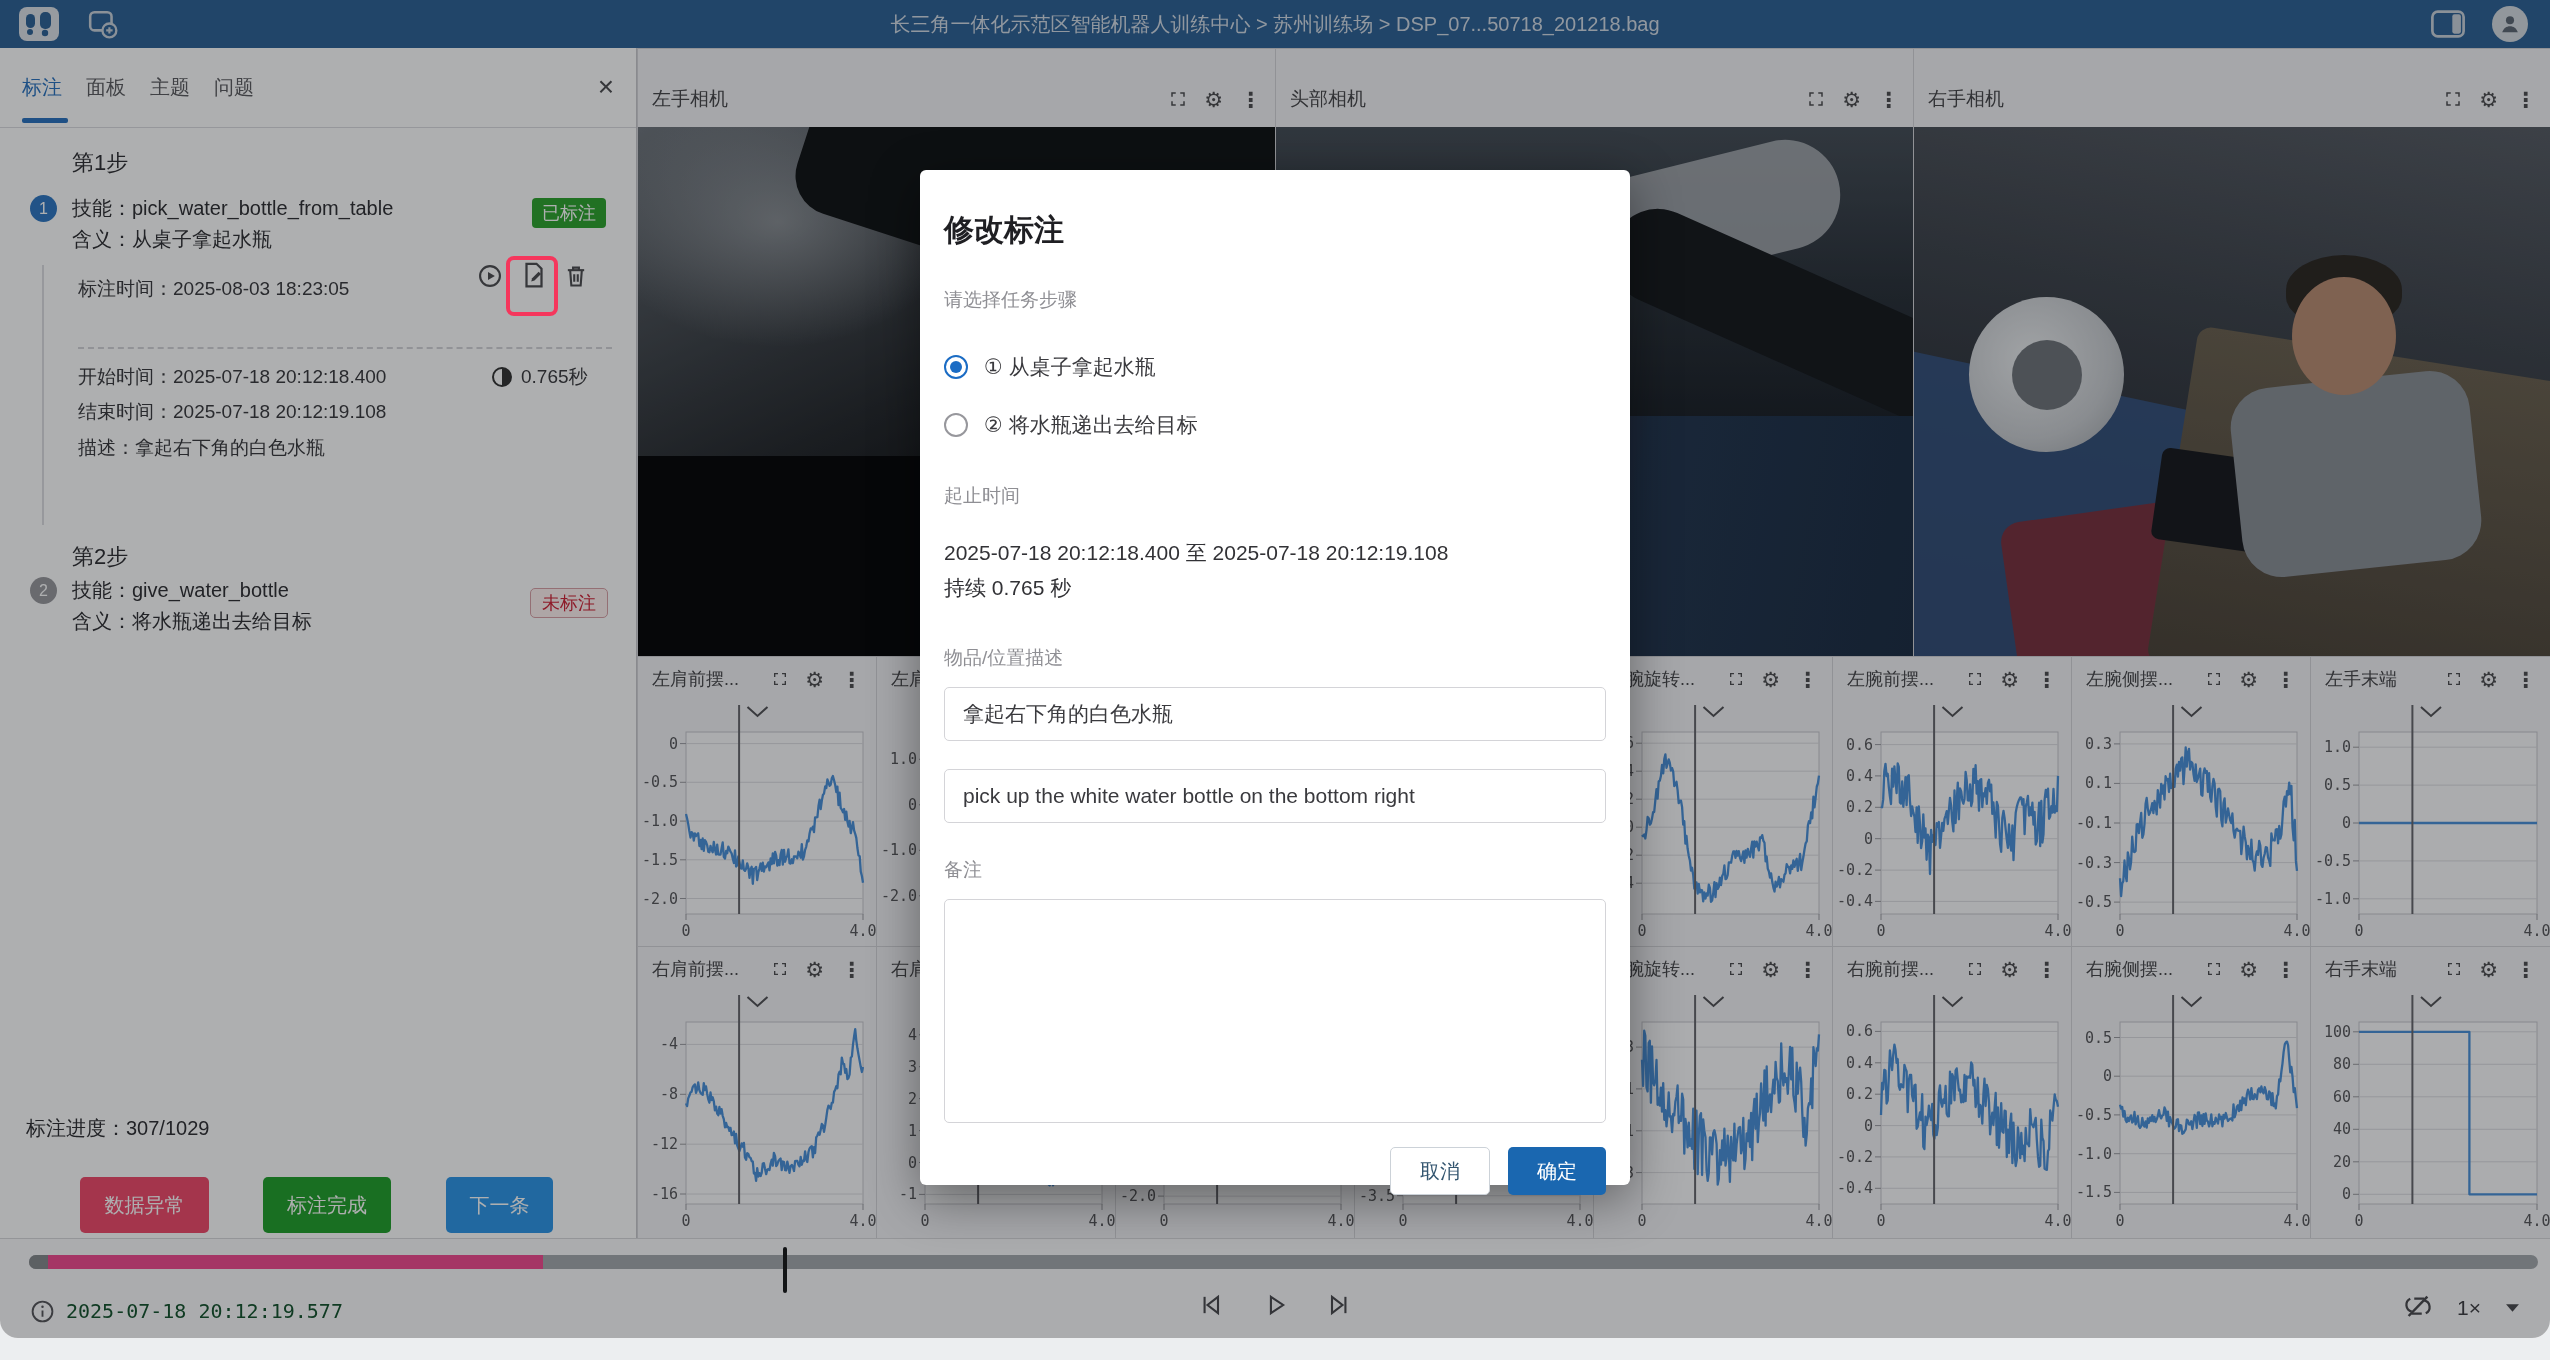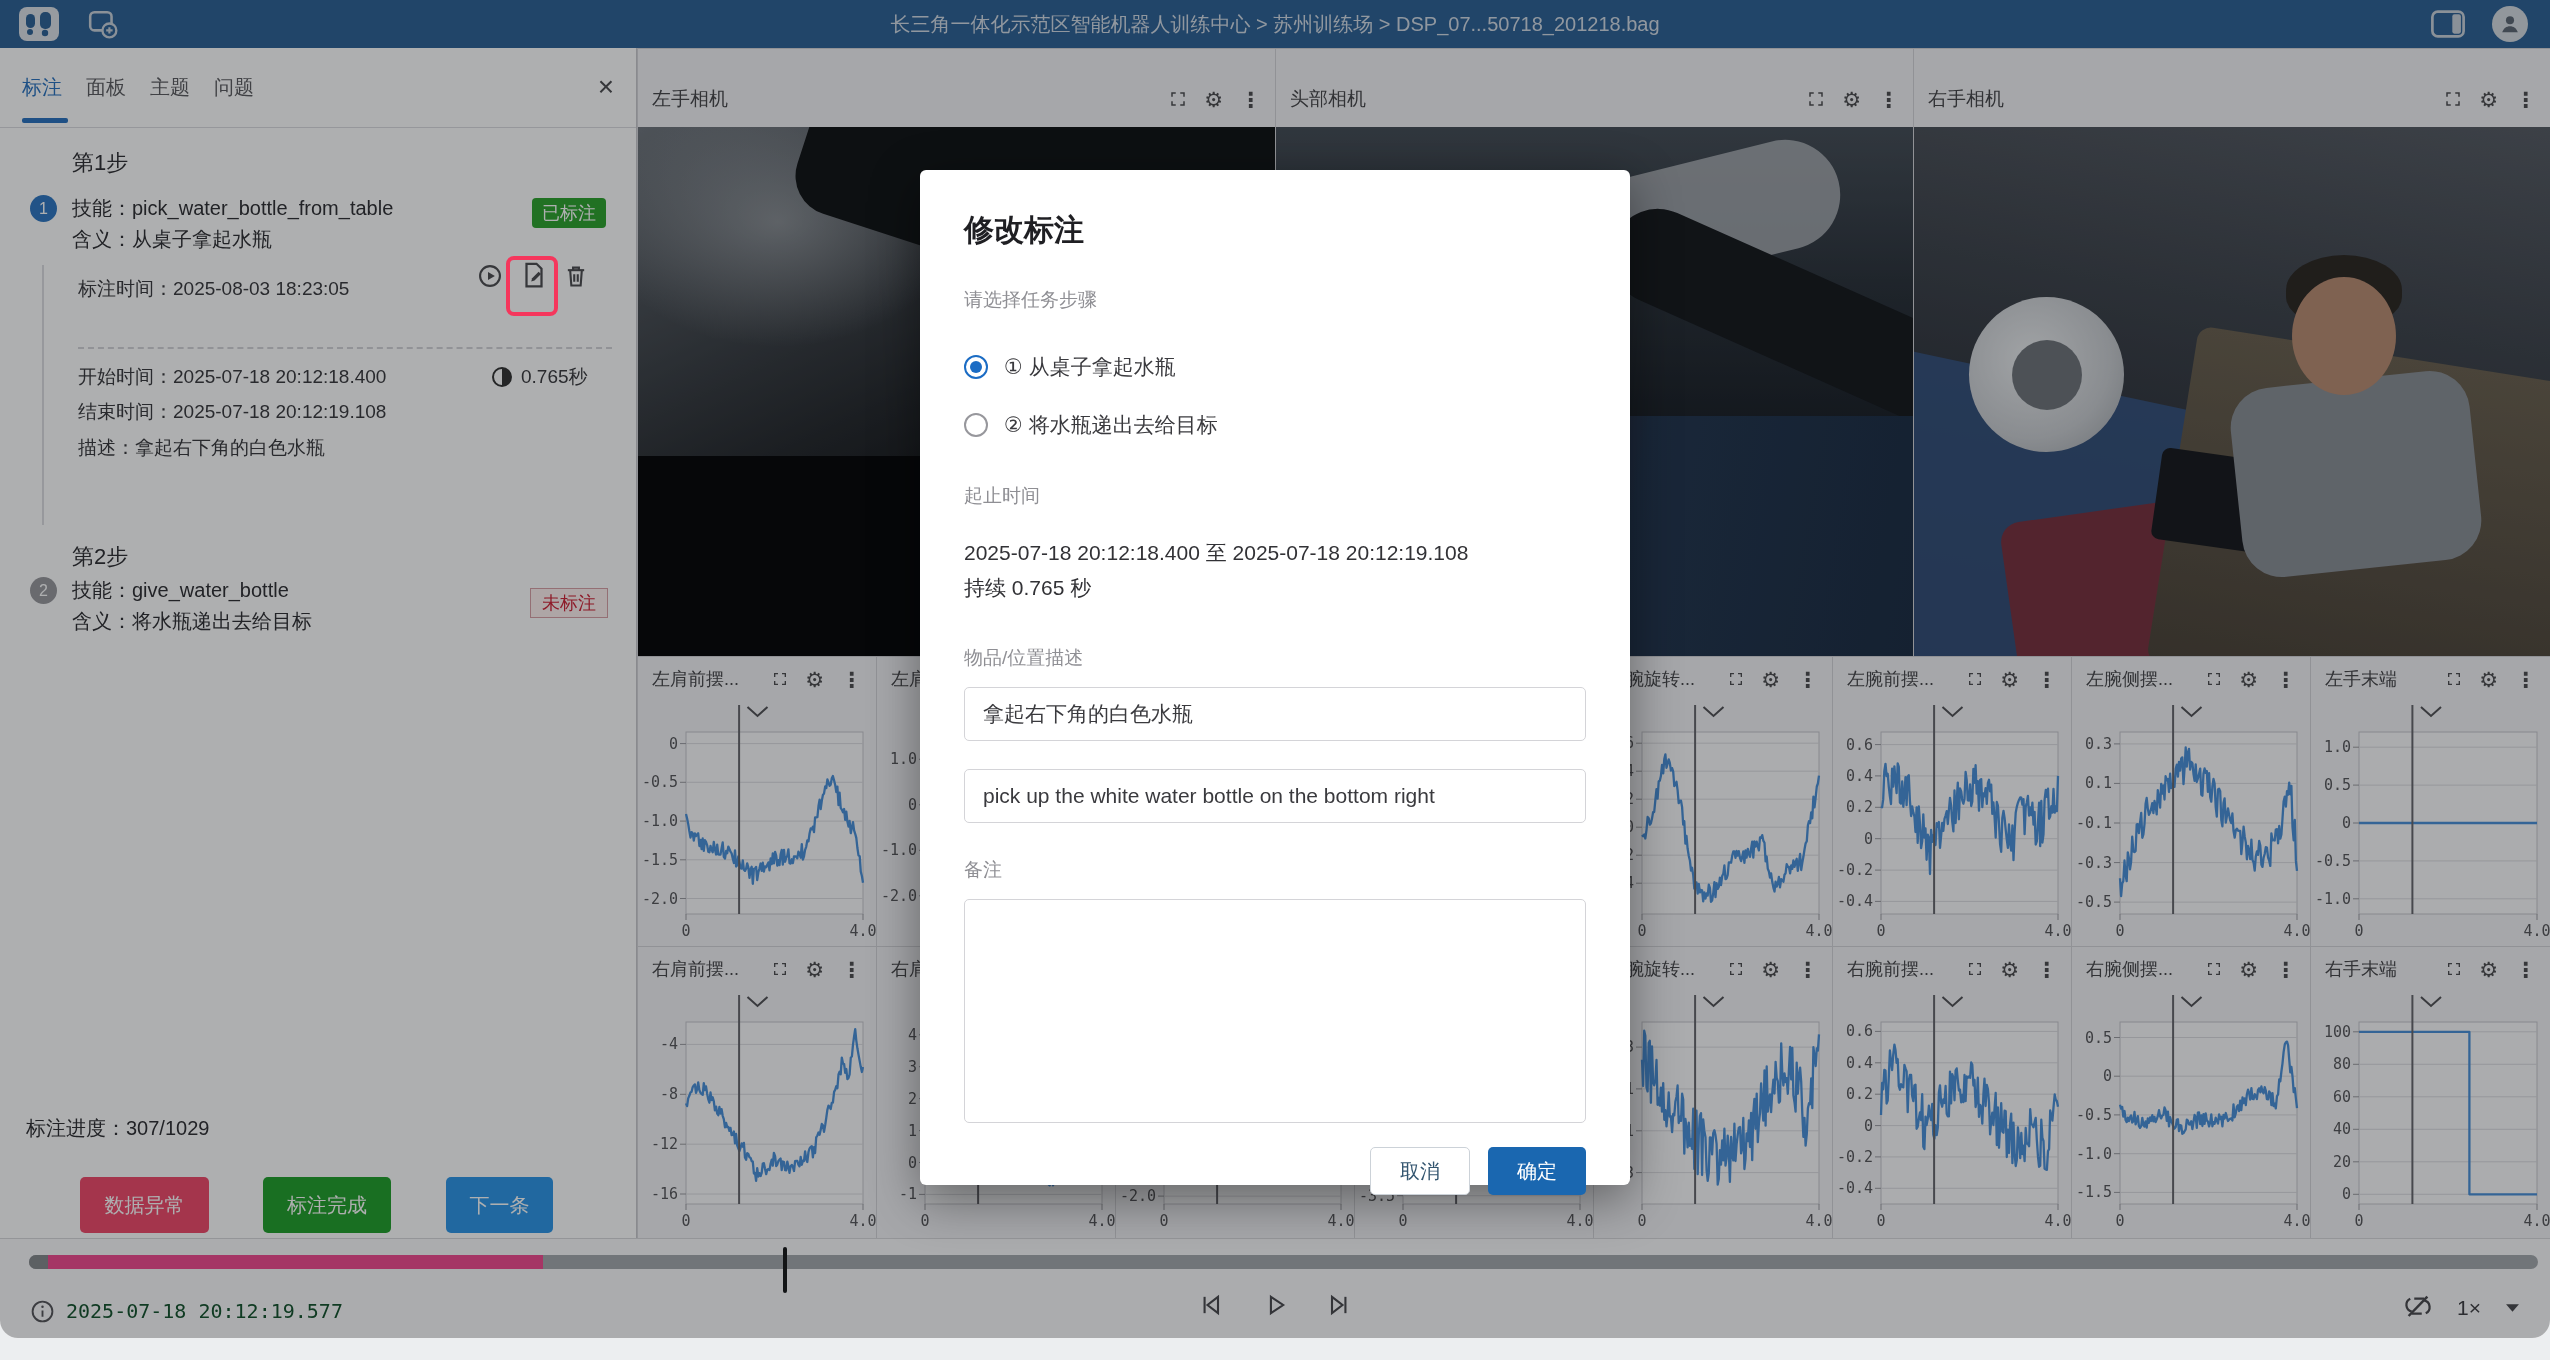--- a/index.html
+++ b/index.html
@@ -18,21 +18,21 @@
   .tab{position:absolute;top:0;height:78px;line-height:78px;font-size:20px;color:#5c5c60;cursor:default;text-align:center;}
   .tab.active{color:#2a72bf;}
   .tab-underline{position:absolute;left:22px;top:70px;width:46px;height:5px;background:#2a72bf;border-radius:2px;}
   .close-x{position:absolute;right:22px;top:24px;font-size:28px;color:#4c4c50;line-height:30px;}
   .abs{position:absolute;white-space:nowrap;}
   .ln{font-size:20px;line-height:30px;}
   .det{font-size:19px;line-height:30px;color:#3a3a3e;}
   .step-title{font-size:22px;}
   .step-circle{width:27px;height:27px;border-radius:50%;color:#fff;font-size:16px;display:flex;align-items:center;justify-content:center;}
   .badge-done{background:#2ea32e;color:#fff;font-size:18px;height:30px;line-height:30px;padding:0 10px;border-radius:4px;}
-  .badge-todo{background:#fff2f1;color:#cf2336;font-size:18px;height:30px;line-height:28px;padding:0 11px;border-radius:0;border:1px solid #d9a0a6;box-sizing:border-box;}
+  .badge-todo{background:#fff2f1;color:#cf2336;font-size:18px;height:30px;line-height:28px;padding:0 11px;border-radius:5px;border:1px solid #d9a0a6;box-sizing:border-box;}
   .vline{position:absolute;width:2px;background:#dddde1;}
   .dashed{position:absolute;border-top:2px dashed #d4d4d8;height:0;}
   .icon-btn{color:#4c4c50;display:inline-flex;}
   .act-btn{position:absolute;height:56px;border:none;border-radius:5px;color:#fff;font-size:20px;font-family:inherit;display:flex;align-items:center;justify-content:center;}
   
   #panels{position:absolute;left:637px;top:48px;width:1913px;height:1190px;background:#f1f1f3;}
   .panel{position:absolute;background:#f4f4f6;border-left:1px solid #d4d4d8;border-top:1px solid #d4d4d8;box-sizing:border-box;overflow:hidden;}
   .p-head{display:flex;align-items:center;height:44px;padding:0 14px;box-sizing:border-box;}
   .cam-head{height:78px;padding-top:22px;}
   .p-title{font-size:18px;color:#46464a;white-space:nowrap;overflow:hidden;}
@@ -66,21 +66,21 @@
   .track-dark{position:absolute;left:0;top:0;width:19px;height:14px;background:#85898d;}
   .track-prog{position:absolute;left:19px;top:0;height:14px;background:#f2498f;}
   .playhead{position:absolute;left:778px;top:8px;width:4px;height:46px;background:#17181a;border-radius:2px;}
   .ts-text{position:absolute;left:66px;top:60px;font-family:"DejaVu Sans Mono","Liberation Mono",monospace;font-size:20px;color:#14532d;white-space:nowrap;}
   .transport{position:absolute;left:1275px;top:52px;transform:translateX(-50%);display:flex;align-items:center;gap:36px;color:#4a4a4e;}
   .pb-right{position:absolute;right:30px;top:52px;display:flex;align-items:center;gap:24px;color:#4a4a4e;}
   .speed{font-size:21px;color:#3e3e42;}
   
   .dim{position:absolute;left:0;top:0;width:2550px;height:1338px;background:rgba(10,12,16,0.33);border-radius:0 0 18px 18px;z-index:50;pointer-events:none;}
   .hl{position:absolute;left:506px;top:256px;width:52px;height:60px;border:4px solid #f5365c;border-radius:8px;z-index:60;box-sizing:border-box;}
-  .modal{position:absolute;left:920px;top:170px;width:710px;height:1015px;background:#fff;border-radius:6px;box-shadow:0 14px 50px rgba(0,0,0,0.42);z-index:100;box-sizing:border-box;padding:40px 44px;}
+  .modal{position:absolute;left:920px;top:170px;width:710px;height:1015px;background:#fff;border-radius:6px;box-shadow:0 14px 50px rgba(0,0,0,0.42);z-index:100;box-sizing:border-box;padding:40px 24px;}
   .m-title{font-size:30px;font-weight:bold;color:#1f1f23;}
   .m-label{font-size:19px;color:#8f8f94;}
   .m-row{display:flex;align-items:center;gap:16px;font-size:21px;color:#3a3a3e;}
   .radio{width:24px;height:24px;border-radius:50%;border:2px solid #97979c;box-sizing:border-box;background:#fff;position:relative;flex:none;}
   .radio.sel{border-color:#1b6cc4;}
   .radio.sel::after{content:"";position:absolute;left:4px;top:4px;width:12px;height:12px;border-radius:50%;background:#1b6cc4;}
   .m-time{font-size:21px;color:#323236;line-height:35px;}
   .m-input{display:block;width:100%;height:54px;border:1px solid #d4d4d8;border-radius:5px;font-size:21px;color:#3a3a3e;padding:0 18px;box-sizing:border-box;font-family:inherit;background:#fff;}
   .m-textarea{display:block;width:100%;height:224px;border:1px solid #d4d4d8;border-radius:5px;resize:none;box-sizing:border-box;font-family:inherit;font-size:20px;padding:12px 16px;background:#fff;}
   .m-btns{display:flex;justify-content:flex-end;gap:18px;margin-top:24px;}

